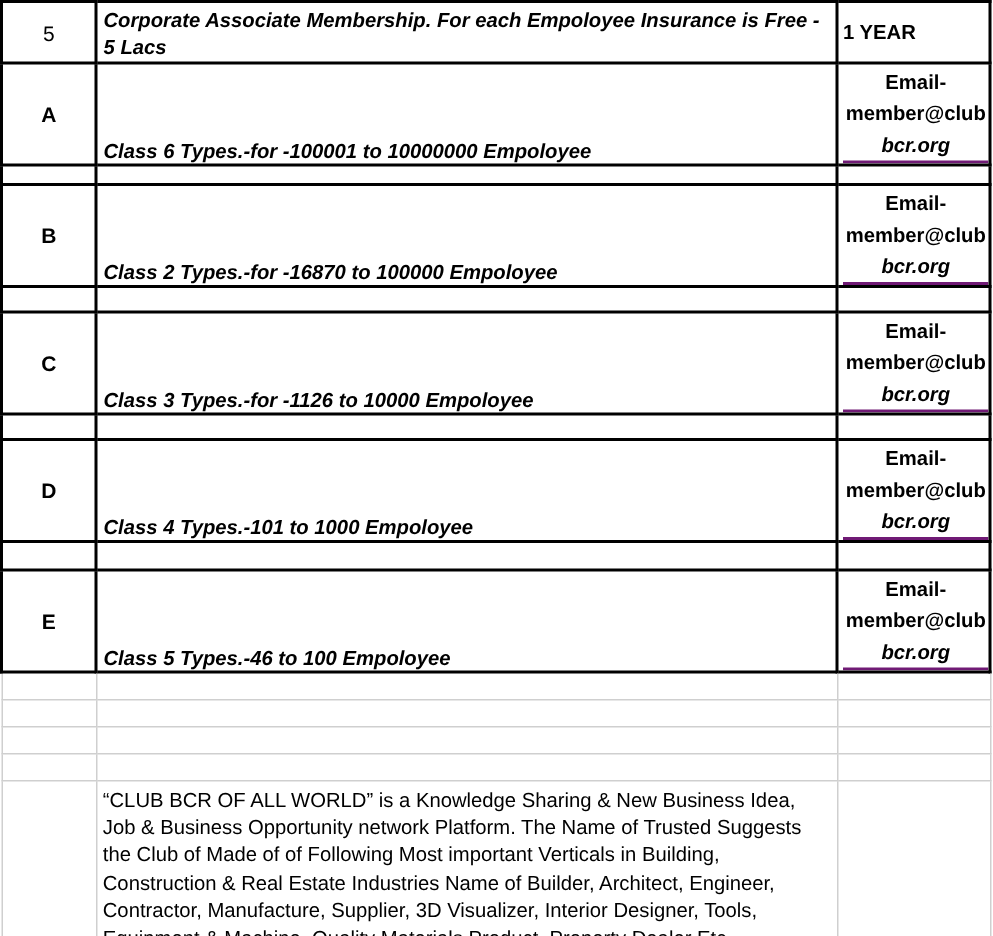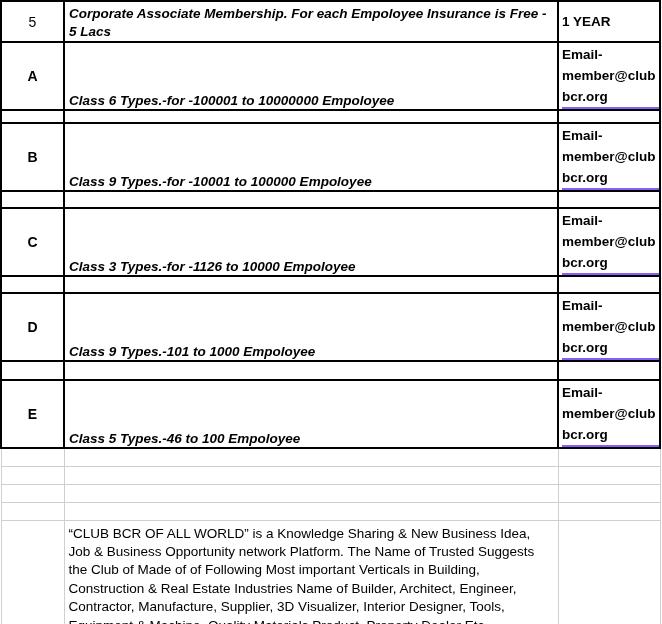--- a/index.html
+++ b/index.html
@@ -19,23 +19,23 @@
   
   td.c1{text-align:center;vertical-align:middle;font-size:14px;font-weight:bold;}
   tr.r5 td.c1{font-weight:normal;}
   
   td.c2{vertical-align:bottom;padding:0 5px 1px 4px;font-size:13.5px;}
   .class-label{font-weight:bold;font-style:italic;}
   tr.r5 td.c2{vertical-align:top;padding-top:3px;font-weight:bold;font-style:italic;line-height:17.5px;}
   
   td.c3{vertical-align:top;font-size:13.5px;font-weight:bold;margin-top:11px;}
   tr.r5 td.c3{vertical-align:middle;padding:0 0 0 3px;}
-  td.email{padding:1px 0 0 3px;line-height:21px;}
+  td.email{padding:1px 0 0 3px;line-height:21px;text-align:center;}
   .el{white-space:nowrap;}
-  .el-last{border-bottom:2px solid #8b5cf6;}
+  .el-last{border-bottom:2px solid #701a75;font-style:italic;}
   
   td.para{vertical-align:top;padding:4px 6px 0 4px;font-size:13.5px;font-weight:normal;
           line-height:18.4px;}
 </style>
 </head>
 <body>
 
 <table class="sheet">
   <colgroup>
     <col style="width:63px">
@@ -60,21 +60,21 @@
     </td>
   </tr>
   <tr class="dark sp" style="height:13px">
     <td class="c1"></td>
     <td class="c2"></td>
     <td class="c3"></td>
   </tr>
 
   <tr class="dark tall" style="height:59px">
     <td class="c1">B</td>
-    <td class="c2 class-label">Class 9 Types.-for -10001 to 100000 Empoloyee</td>
+    <td class="c2 class-label">Class 2 Types.-for -16870 to 100000 Empoloyee</td>
     <td class="c3 email">
       <div class="el">Email-</div>
       <div class="el">member@club</div>
       <div class="el el-last">bcr.org</div>
     </td>
   </tr>
   <tr class="dark sp" style="height:17px">
     <td class="c1"></td>
     <td class="c2"></td>
     <td class="c3"></td>
@@ -90,21 +90,21 @@
     </td>
   </tr>
   <tr class="dark sp" style="height:17px">
     <td class="c1"></td>
     <td class="c2"></td>
     <td class="c3"></td>
   </tr>
 
   <tr class="dark tall" style="height:56px">
     <td class="c1">D</td>
-    <td class="c2 class-label">Class 9 Types.-101 to 1000 Empoloyee</td>
+    <td class="c2 class-label">Class 4 Types.-101 to 1000 Empoloyee</td>
     <td class="c3 email">
       <div class="el">Email-</div>
       <div class="el">member@club</div>
       <div class="el el-last">bcr.org</div>
     </td>
   </tr>
   <tr class="dark sp" style="height:19px">
     <td class="c1"></td>
     <td class="c2"></td>
     <td class="c3"></td>

